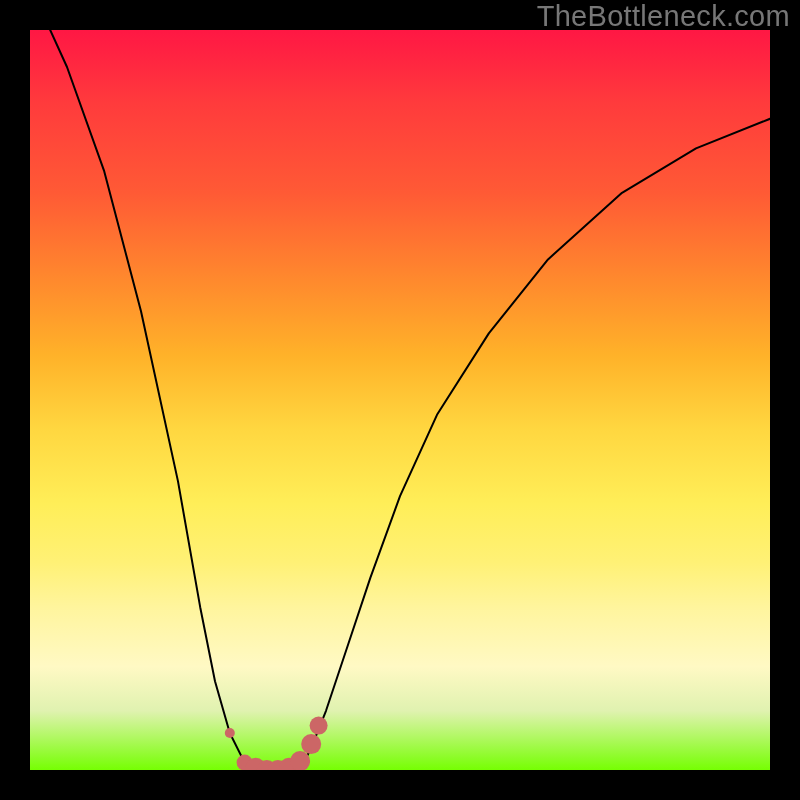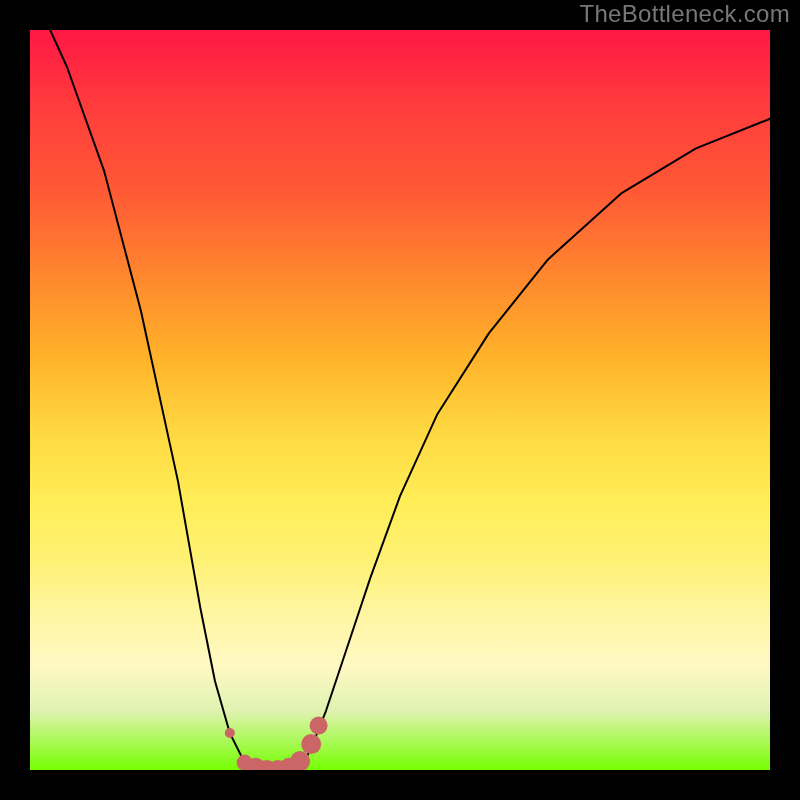--- a/index.html
+++ b/index.html
@@ -42,21 +42,21 @@
     left: 0;
     top: 0;
     width: 800px;
     height: 800px;
   }
   #watermark {
     position: absolute;
     top: 0;
     right: 10px;
     font-family: Arial, Helvetica, sans-serif;
-    font-size: 24px;
+    font-size: 29px;
     font-weight: 500;
     color: #777777;
     letter-spacing: 0.3px;
   }
 </style>
 </head>
 <body>
 
 <div id="chart-wrap">
   <div id="gradient"></div>

